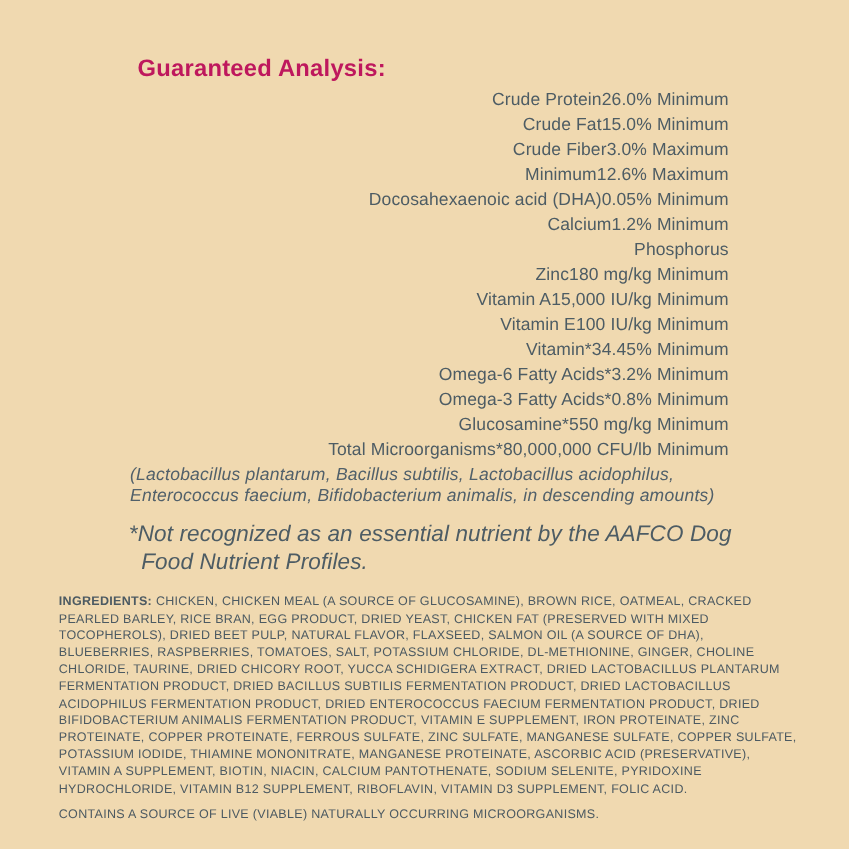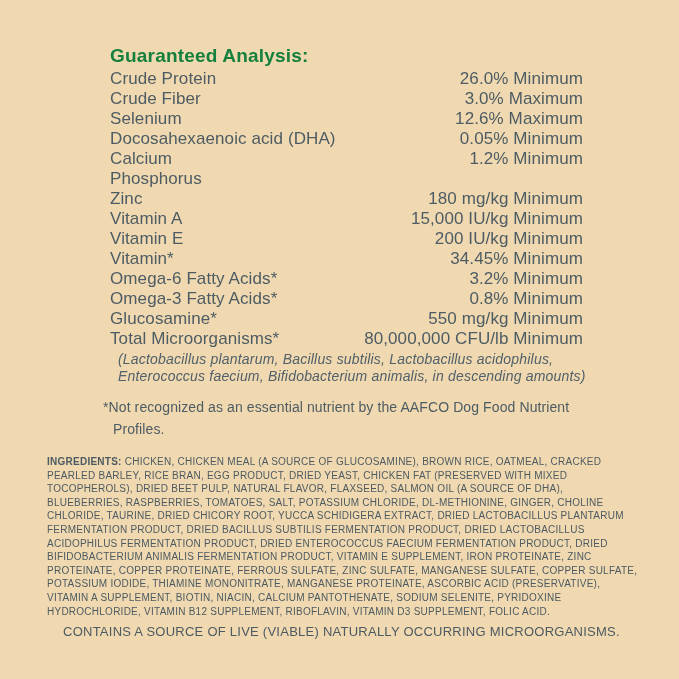--- a/index.html
+++ b/index.html
@@ -25,100 +25,105 @@
   
   .ga-section {
     margin-left: 110px;
     width: 473px;
   }
   .ga-title {
     margin: 0 0 3px 0;
     font-size: 19px;
     line-height: 20px;
     font-weight: bold;
-    color: #15803d;
+    color: #be185d;
     letter-spacing: 0.2px;
   }
   .ga-table {
     width: 473px;
   }
   .ga-row {
     display: flex;
-    justify-content: space-between;
-    font-size: 17px;
+    justify-content: flex-end;
+    font-size: 14px;
     line-height: 20px;
     letter-spacing: 0.1px;
   }
   .ga-row .nutrient { text-align: left; white-space: nowrap; }
   .ga-row .value    { text-align: right; white-space: nowrap; }
   .micro-note {
-    margin: 2px 0 0 14px;
+    margin: 2px 0 0 0;
     position: relative;
     left: -6px;
     width: 478px;
     font-style: italic;
     font-size: 14px;
     line-height: 17px;
     letter-spacing: 0.2px;
     color: #51606a;
   }
   .footnote {
     margin: 11px 0 0 0;
     position: relative;
     left: -7px;
     width: 494px;
-    font-size: 14px;
+    font-size: 18px;
     line-height: 22px;
     letter-spacing: 0.1px;
     padding-left: 10px;
     text-indent: -10px;
     color: #4d5c64;
+    font-style: italic;
   }
   
   .ing-section {
     margin: 15px 0 0 47px;
     width: 591px;
   }
   .ingredients {
     margin: 0;
     font-size: 10px;
     line-height: 13.6px;
     letter-spacing: 0.25px;
     color: #4c5a62;
   }
   .ingredients .ing-label {
     font-weight: bold;
   }
   .contains {
-    margin: 7px 0 0 16px;
-    font-size: 13px;
+    margin: 7px 0 0 0;
+    font-size: 10px;
     line-height: 13.6px;
     letter-spacing: 0.25px;
     color: #4c5a62;
   }
 </style>
 </head>
 <body>
 
 <div class="label-wrap">
 
   <div class="ga-section">
     <h1 class="ga-title">Guaranteed Analysis:</h1>
 
     <div class="ga-table">
       <div class="ga-row">
         <span class="nutrient">Crude Protein</span>
         <span class="value">26.0% Minimum</span>
       </div>
       <div class="ga-row">
+        <span class="nutrient">Crude Fat</span>
+        <span class="value">15.0% Minimum</span>
+      </div>
+      <div class="ga-row">
         <span class="nutrient">Crude Fiber</span>
         <span class="value">3.0% Maximum</span>
       </div>
       <div class="ga-row">
-        <span class="nutrient">Selenium</span>
+        <span class="nutrient">Minimum</span>
         <span class="value">12.6% Maximum</span>
       </div>
       <div class="ga-row">
         <span class="nutrient">Docosahexaenoic acid (DHA)</span>
         <span class="value">0.05% Minimum</span>
       </div>
       <div class="ga-row">
         <span class="nutrient">Calcium</span>
         <span class="value">1.2% Minimum</span>
       </div>
@@ -128,21 +133,21 @@
       <div class="ga-row">
         <span class="nutrient">Zinc</span>
         <span class="value">180 mg/kg Minimum</span>
       </div>
       <div class="ga-row">
         <span class="nutrient">Vitamin A</span>
         <span class="value">15,000 IU/kg Minimum</span>
       </div>
       <div class="ga-row">
         <span class="nutrient">Vitamin E</span>
-        <span class="value">200 IU/kg Minimum</span>
+        <span class="value">100 IU/kg Minimum</span>
       </div>
       <div class="ga-row">
         <span class="nutrient">Vitamin*</span>
         <span class="value">34.45% Minimum</span>
       </div>
       <div class="ga-row">
         <span class="nutrient">Omega-6 Fatty Acids*</span>
         <span class="value">3.2% Minimum</span>
       </div>
       <div class="ga-row">

